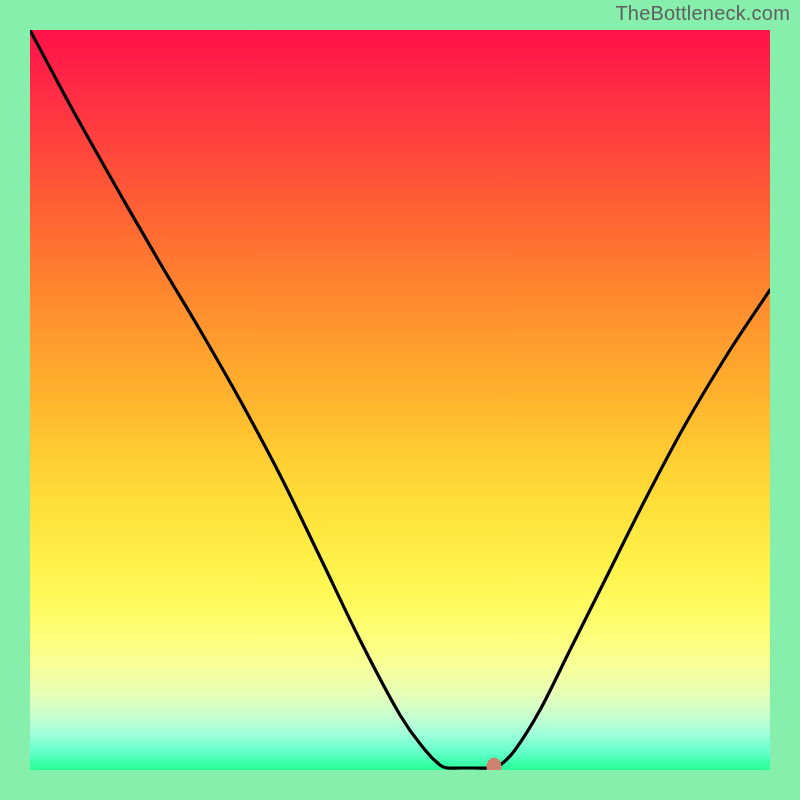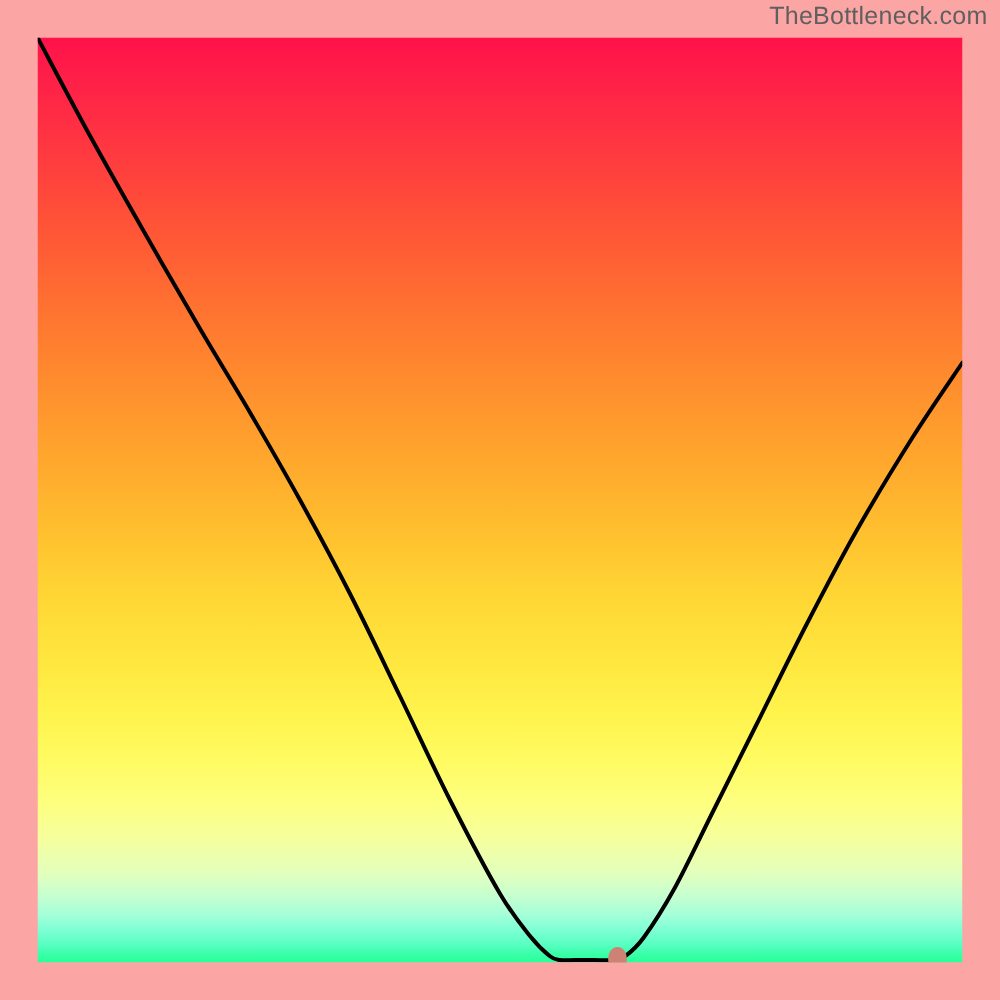--- a/index.html
+++ b/index.html
@@ -7,21 +7,21 @@
     padding: 0;
     width: 800px;
     height: 800px;
     background: #000000;
     overflow: hidden;
   }
   .frame {
     position: relative;
     width: 800px;
     height: 800px;
-    background: #fca5a5;
+    background: #86efac;
   }
   .watermark {
     position: absolute;
     top: 2px;
     right: 10px;
     color: #5f5f5f;
     font-family: Arial, Helvetica, sans-serif;
     font-size: 20px;
     font-weight: 500;
     letter-spacing: 0.2px;

